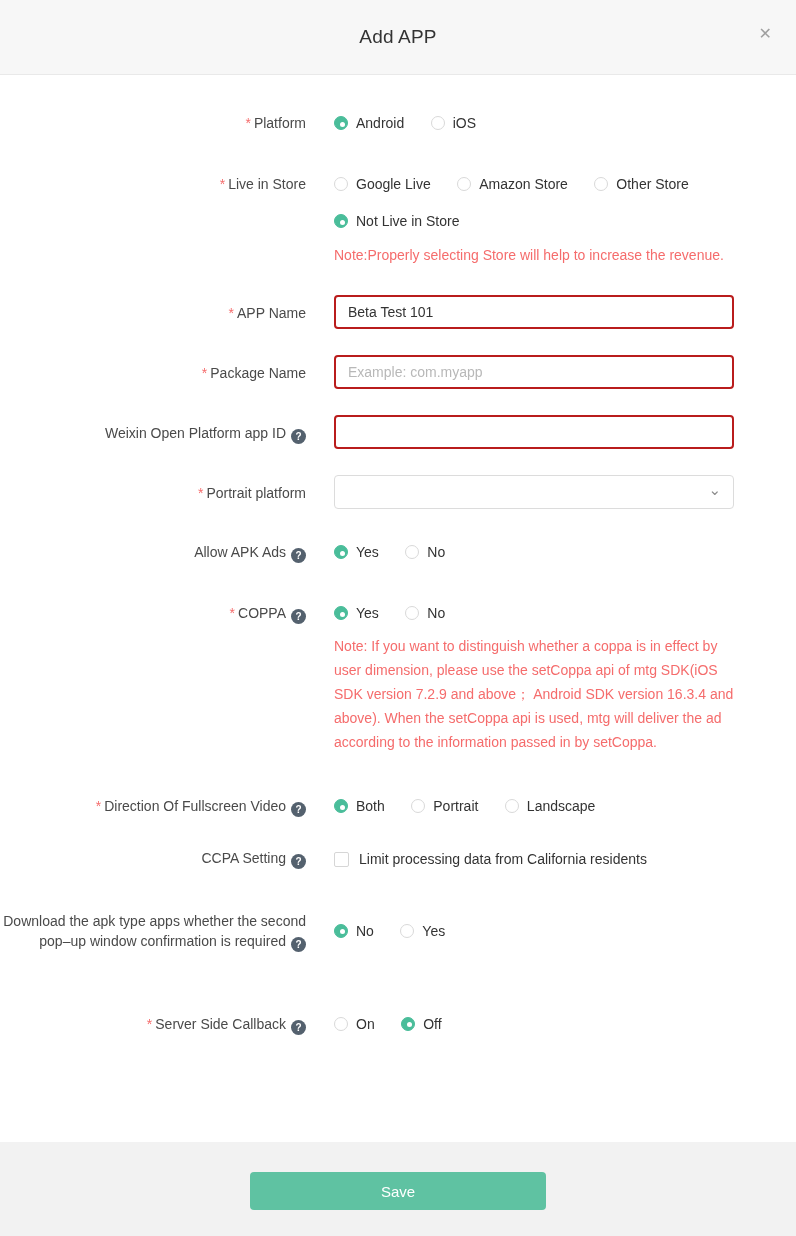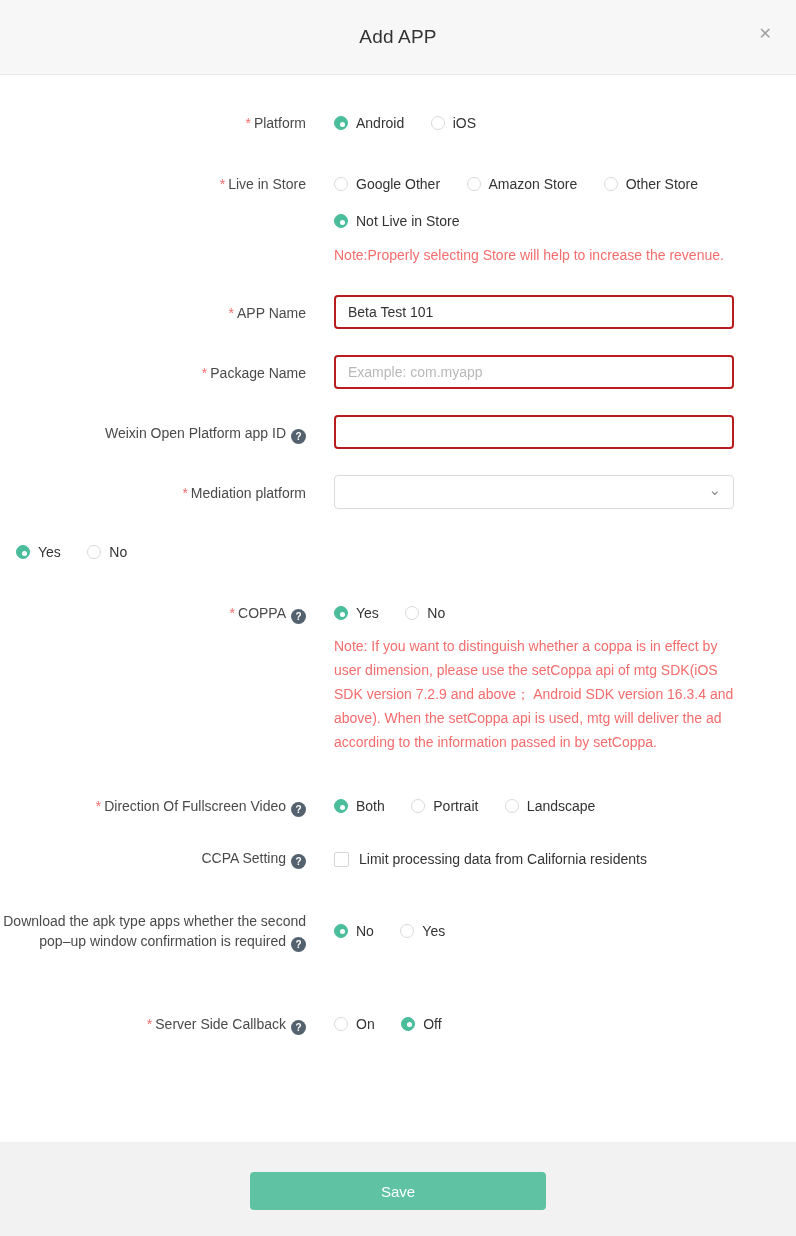--- a/index.html
+++ b/index.html
@@ -93,21 +93,21 @@
           </span>
       </div>
     </div>
 
     <div class="row mb28">
       <div class="lbl"><span class="req">*</span><span>Live in Store</span></div>
       <div class="ctrl">
         <div>
           <span class="radio">
               <span class="rdot"></span>
-              <span>Google Other</span>
+              <span>Google Live</span>
             </span>
           <span class="radio">
               <span class="rdot"></span>
               <span>Amazon Store</span>
             </span>
           <span class="radio">
               <span class="rdot"></span>
               <span>Other Store</span>
             </span>
         </div>
@@ -136,29 +136,30 @@
     </div>
 
     <div class="row mb26">
       <div class="lbl pt7"><span>Weixin Open Platform app ID</span><span class="help">?</span></div>
       <div class="ctrl">
         <input class="tin" type="text" style="">
       </div>
     </div>
 
     <div class="row mb33">
-      <div class="lbl pt7"><span class="req">*</span><span>Mediation platform</span></div>
+      <div class="lbl pt7"><span class="req">*</span><span>Portrait platform</span></div>
       <div class="ctrl">
         <div class="sel">
             <span class="chev">⌄</span>
           </div>
       </div>
     </div>
 
     <div class="row mb40">
+      <div class="lbl"><span>Allow APK Ads</span><span class="help">?</span></div>
       <div class="ctrl">
         <span class="radio">
             <span class="rdot on"></span>
             <span>Yes</span>
           </span>
         <span class="radio">
             <span class="rdot"></span>
             <span>No</span>
           </span>
       </div>

